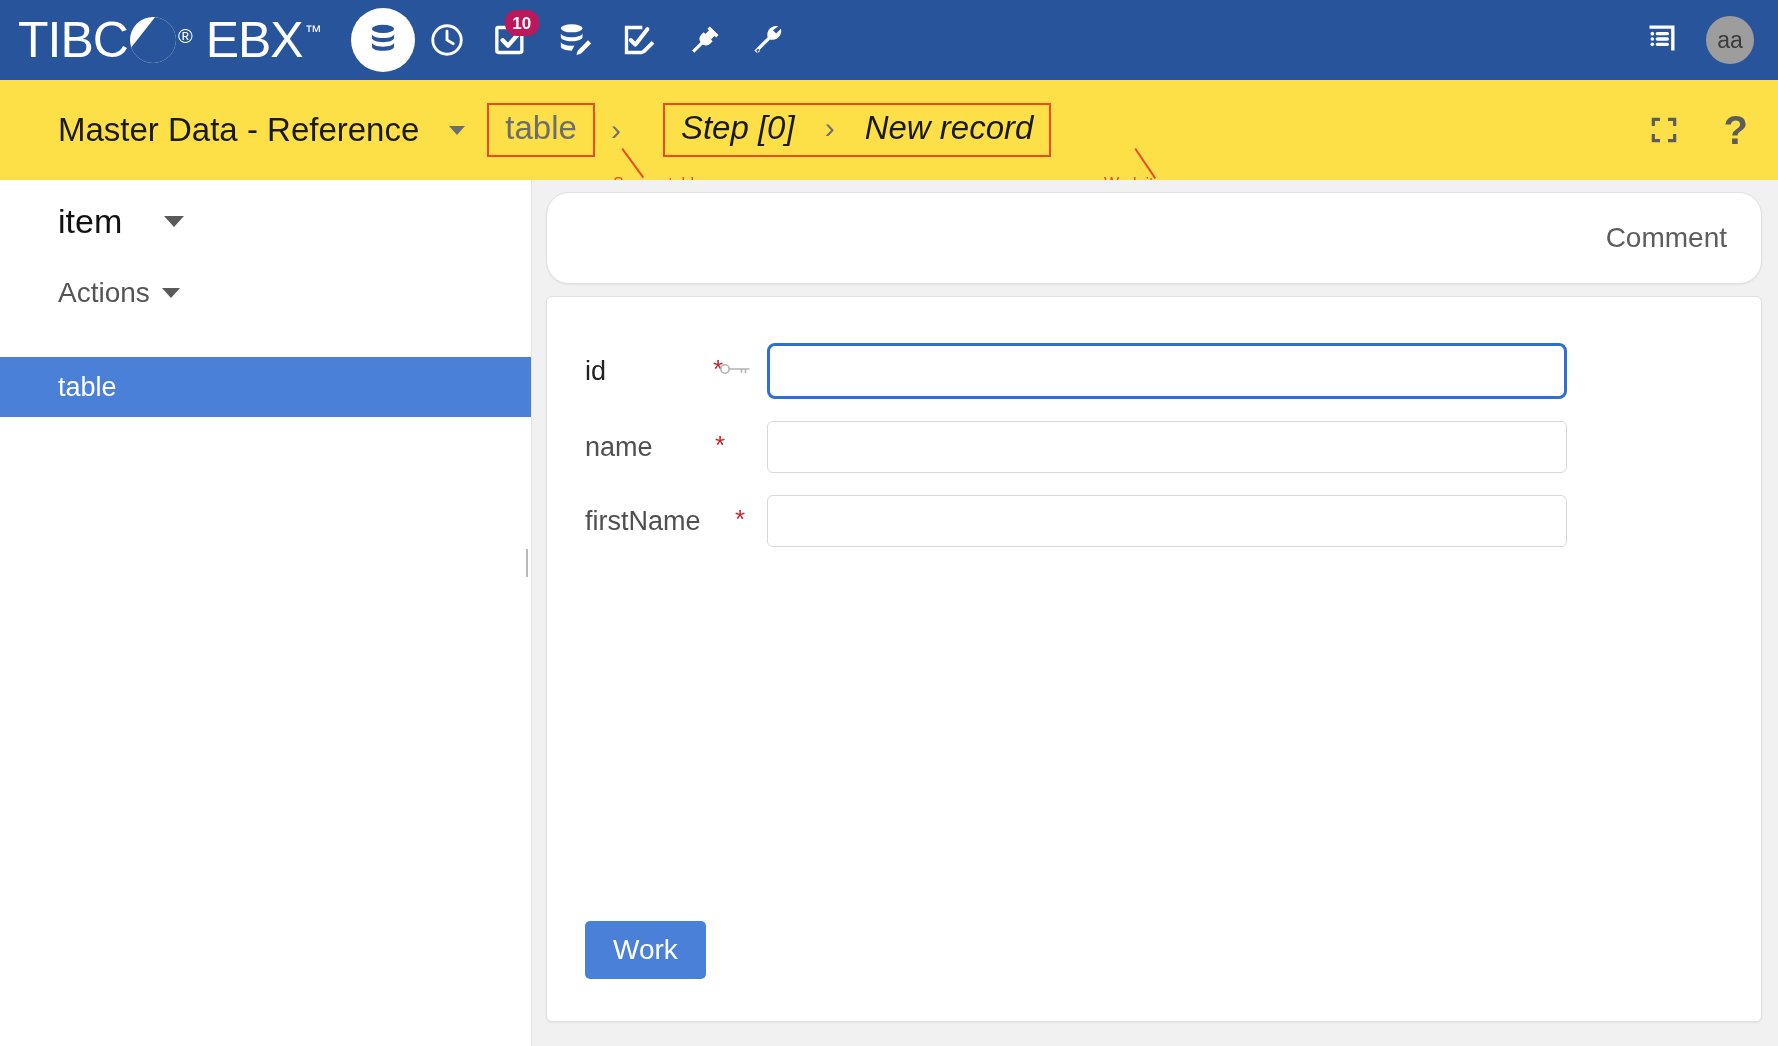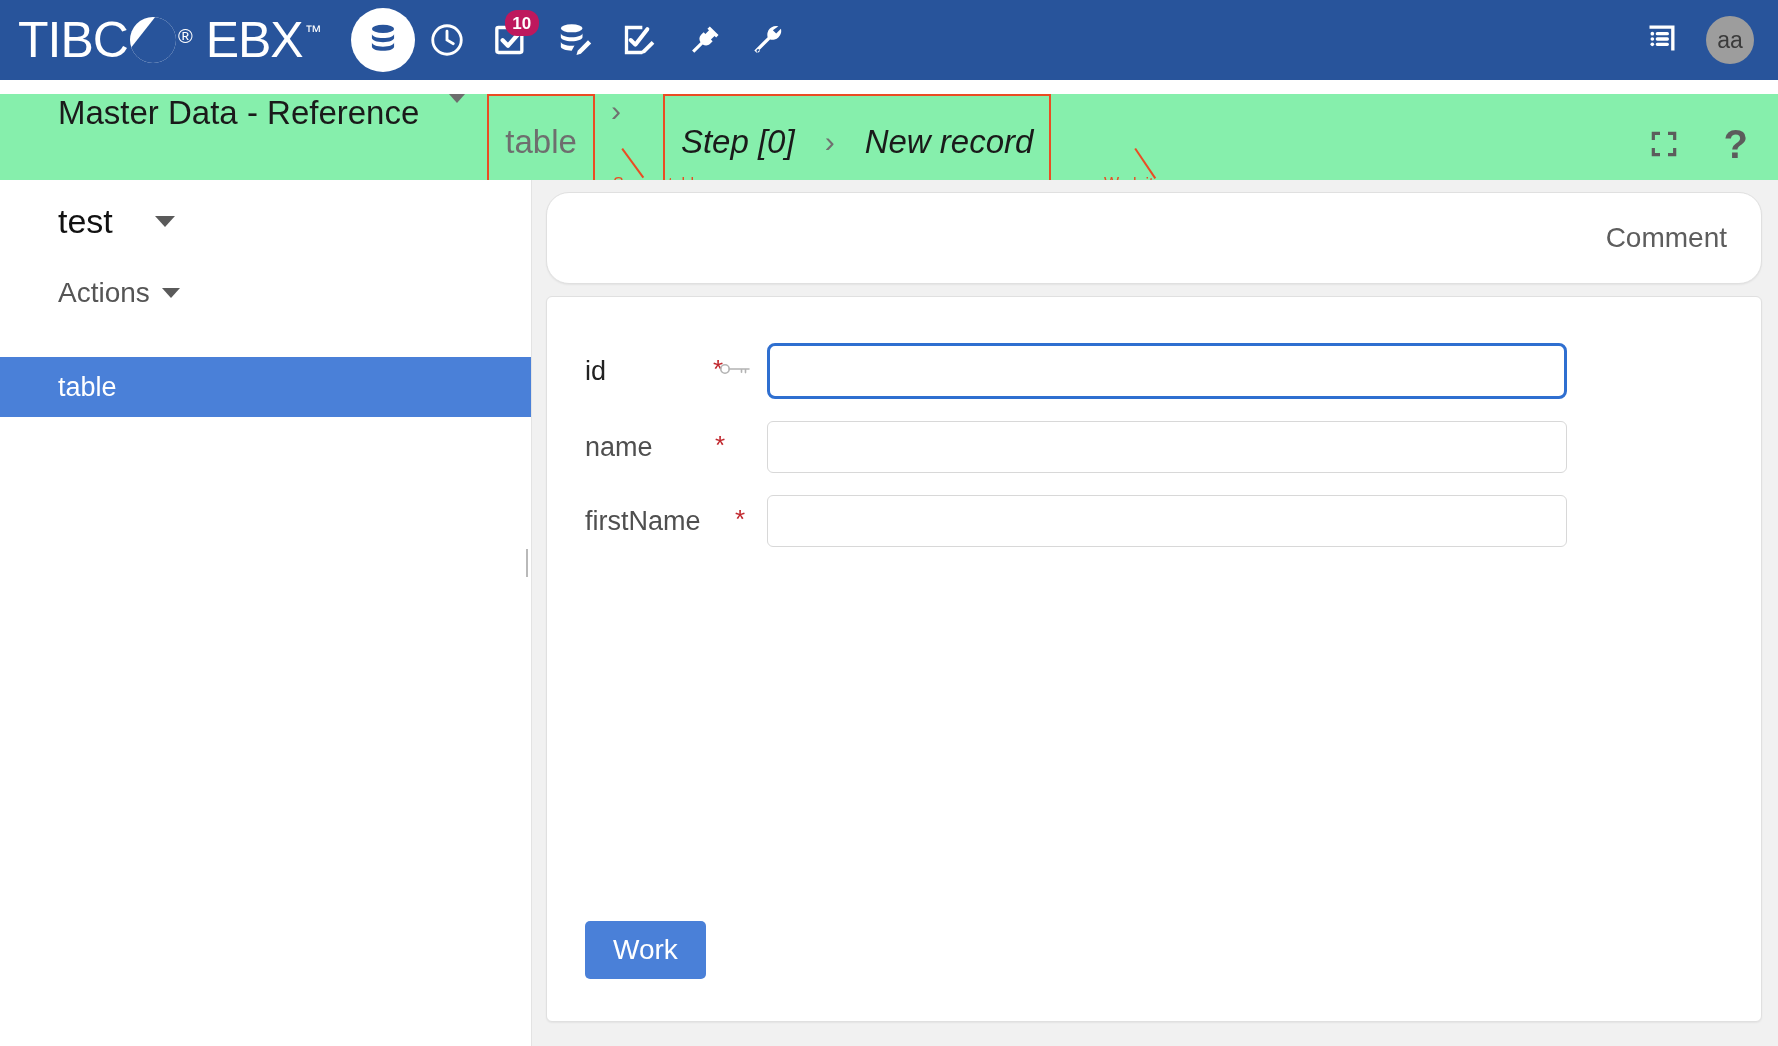--- a/index.html
+++ b/index.html
@@ -86,24 +86,24 @@
     background: #9d9d9d;
     color: #3b3b3b;
     font-size: 23px;
     display: flex; align-items: center; justify-content: center;
     margin-left: 24px;
     cursor: pointer;
   }
 
   
   .crumbbar {
-    position: absolute; left: 0; top: 94px;
+    position: absolute; left: 0; top: 80px;
     width: 1778px; height: 100px;
-    background: #86efac;
-    display: flex; 
+    background: #fde047;
+    display: flex; align-items: center;
   }
   .app-title {
     margin-left: 58px;
     font-size: 33px;
     color: #1a1a1a;
   }
   .caret-small {
     margin-left: 30px;
     width: 0; height: 0;
     border-left: 8px solid transparent;
@@ -423,21 +423,21 @@
 </div>
 
 <div class="leader leader-src"></div>
 <div class="anno anno-src">Source table</div>
 <div class="leader leader-work"></div>
 <div class="anno anno-work">Work item</div>
 
 <div class="sidebar">
 
   <div class="ds-select">
-    <span class="ds-name">test</span>
+    <span class="ds-name">item</span>
     <span class="ds-caret"></span>
   </div>
 
   <div class="actions">
     <span class="actions-label">Actions</span>
     <span class="actions-caret"></span>
   </div>
 
   <div class="nav-list">
     <div class="nav-item selected">

